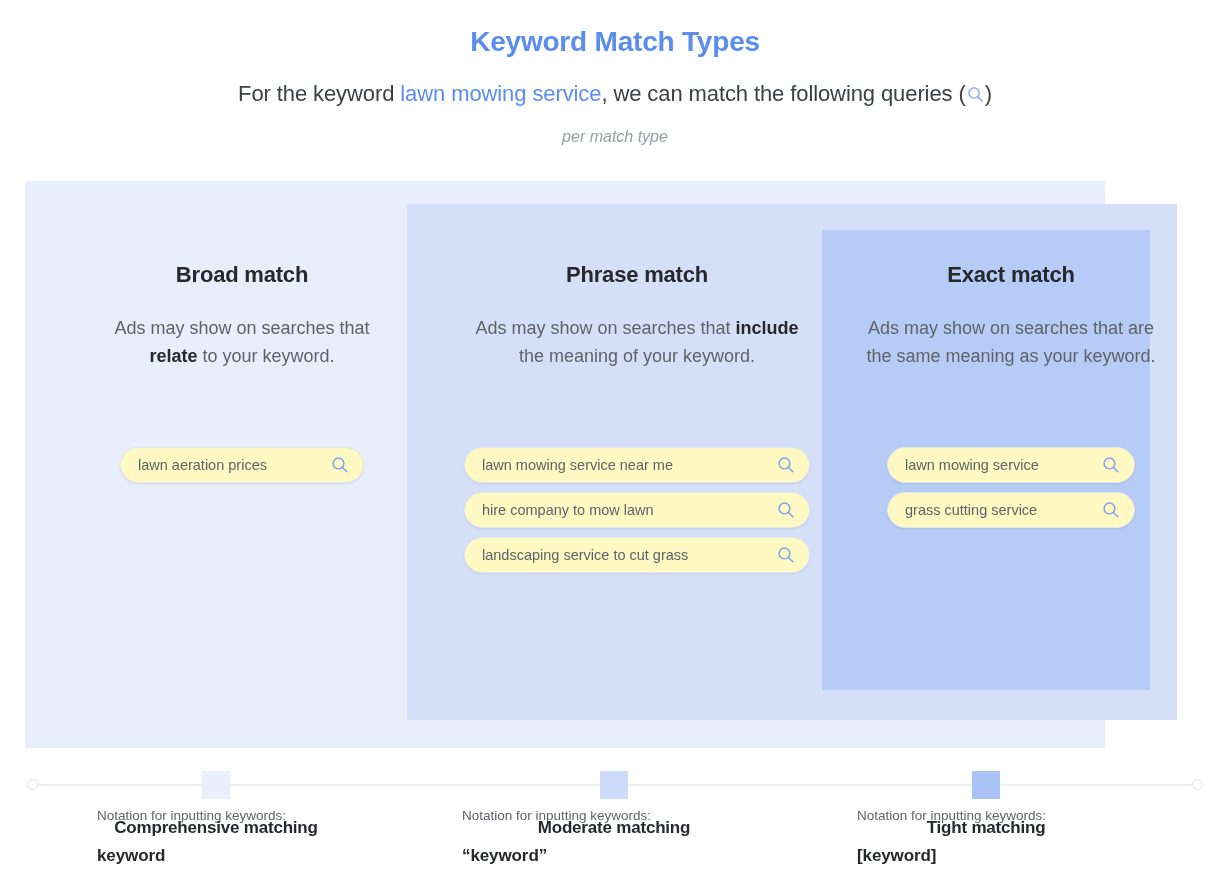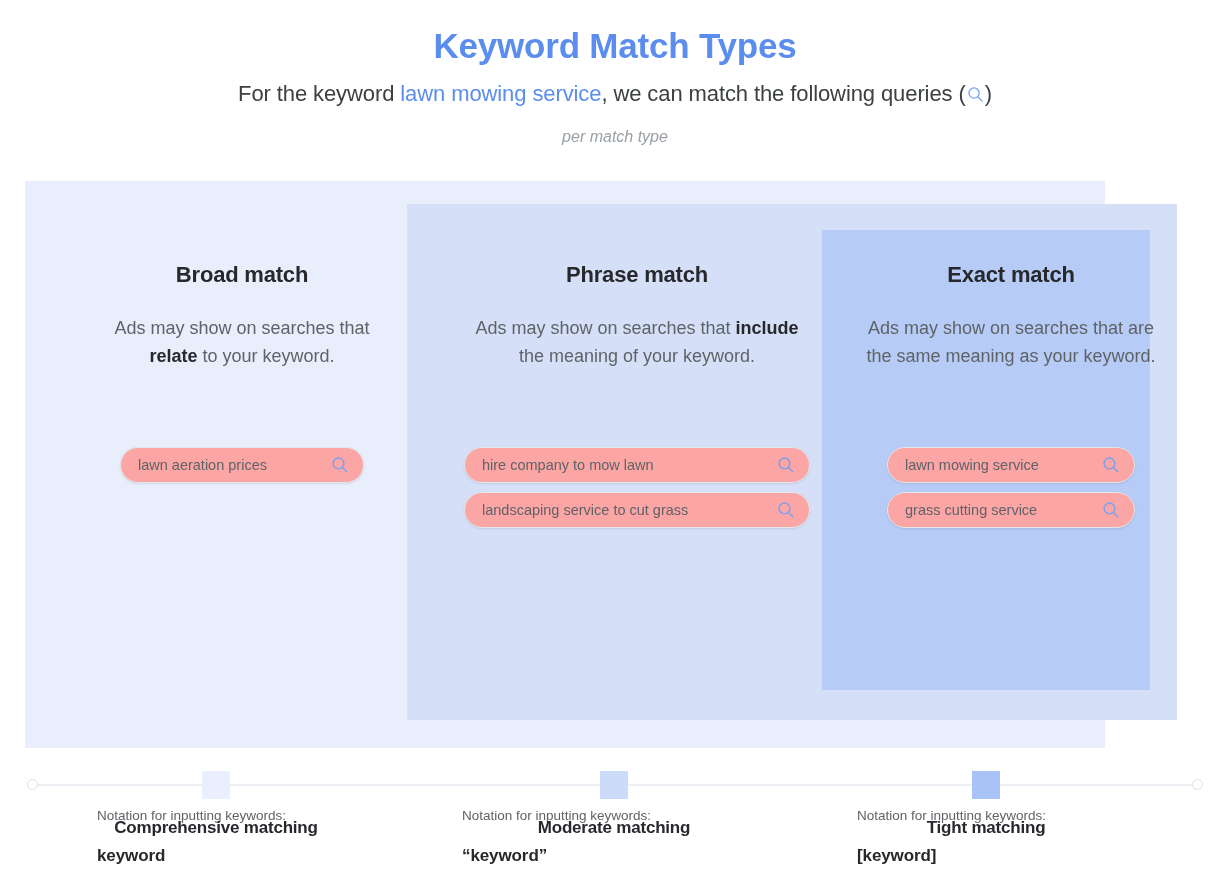--- a/index.html
+++ b/index.html
@@ -20,21 +20,21 @@
     background: #ffffff;
   }
 
   
   .page-title {
     position: absolute;
     top: 26px;
     left: 0;
     width: 1230px;
     text-align: center;
-    font-size: 35px;
+    font-size: 28px;
     font-weight: bold;
     color: #5b8def;
     letter-spacing: -0.2px;
   }
 
   .subtitle {
     position: absolute;
     top: 81px;
     left: 0;
     width: 1230px;
@@ -137,21 +137,21 @@
     align-items: center;
     gap: 9px;
   }
   .pills-broad  { top: 266px; }
   .pills-phrase { top: 266px; }
   .pills-exact  { top: 266px; }
 
   .pill {
     height: 36px;
     border-radius: 20px;
-    background: #fca5a5;
+    background: #fef9c3;
     border: 1px solid #e3e6ea;
     box-shadow: 0 1px 2px rgba(60,64,67,0.12);
     display: flex;
     align-items: center;
     padding: 0 14px 0 17px;
     gap: 10px;
     white-space: nowrap;
   }
 
   .pill-text {
@@ -283,20 +283,27 @@
       </div>
     </div>
 
     <div class="col col-phrase">
       <div class="col-title">Phrase match</div>
       <div class="col-desc">
         <span>Ads may show on searches that </span><b>include</b><span> the meaning of your keyword.</span>
       </div>
       <div class="pills pills-phrase">
         <div class="pill" style="width:346px">
+          <span class="pill-text">lawn mowing service near me</span>
+          <span class="pill-icon"><svg width="18" height="18" viewBox="0 0 20 20">
+                <circle cx="8.3" cy="8.3" r="6" fill="none" stroke="#7aa0f0" stroke-width="1.6"></circle>
+                <line x1="12.7" y1="12.7" x2="17.6" y2="17.6" stroke="#7aa0f0" stroke-width="1.6" stroke-linecap="round"></line>
+              </svg></span>
+        </div>
+        <div class="pill" style="width:346px">
           <span class="pill-text">hire company to mow lawn</span>
           <span class="pill-icon"><svg width="18" height="18" viewBox="0 0 20 20">
                 <circle cx="8.3" cy="8.3" r="6" fill="none" stroke="#7aa0f0" stroke-width="1.6"></circle>
                 <line x1="12.7" y1="12.7" x2="17.6" y2="17.6" stroke="#7aa0f0" stroke-width="1.6" stroke-linecap="round"></line>
               </svg></span>
         </div>
         <div class="pill" style="width:346px">
           <span class="pill-text">landscaping service to cut grass</span>
           <span class="pill-icon"><svg width="18" height="18" viewBox="0 0 20 20">
                 <circle cx="8.3" cy="8.3" r="6" fill="none" stroke="#7aa0f0" stroke-width="1.6"></circle>

